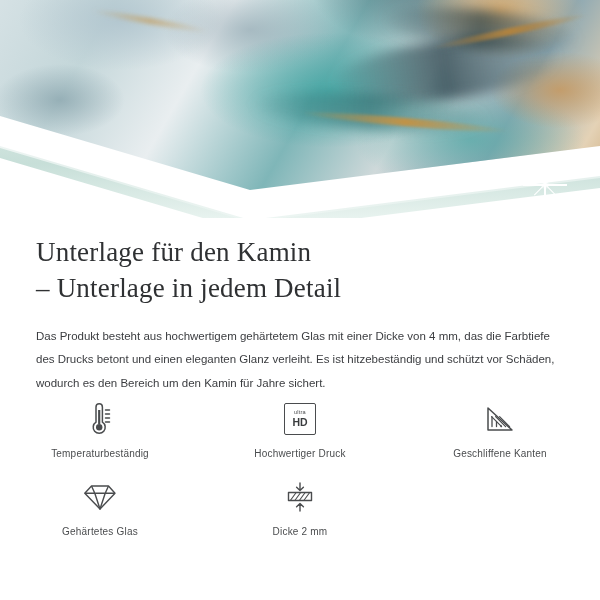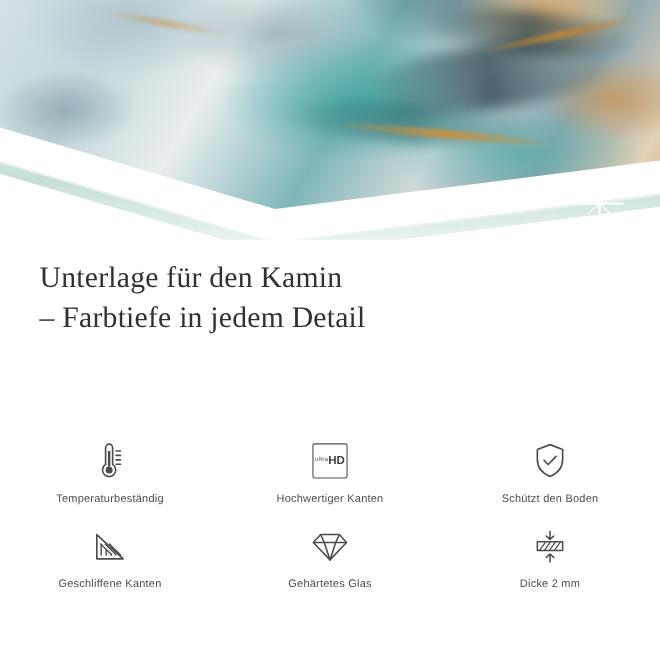--- a/index.html
+++ b/index.html
@@ -203,20 +203,21 @@
     text-align: center;
     letter-spacing: 0.2px;
   }
 
   .ultrahd-box {
     width: 30px;
     height: 30px;
     border: 1.6px solid #4a4c4e;
     border-radius: 2px;
     display: flex;
+    flex-direction: column;
     align-items: center;
     justify-content: center;
     line-height: 1;
   }
   .ultrahd-box .u-top {
     font-size: 5.6px;
     letter-spacing: 0.2px;
     color: #4a4c4e;
     margin-bottom: 1px;
   }
@@ -250,22 +251,23 @@
       <span class="s-h"></span>
       <span class="s-d1"></span>
       <span class="s-d2"></span>
       <span class="s-core"></span>
     </div>
   </div>
 
   <div class="content">
     <h1 class="headline">
       <span>Unterlage für den Kamin</span>
-      <span class="l2">– Farbtiefe in jedem Detail</span>
+      <span class="l2">– Unterlage in jedem Detail</span>
     </h1>
+    <p class="paragraph">Das Produkt besteht aus hochwertigem gehärtetem Glas mit einer Dicke von 4 mm, das die Farbtiefe des Drucks betont und einen eleganten Glanz verleiht. Es ist hitzebeständig und schützt vor Schäden, wodurch es den Bereich um den Kamin für Jahre sichert.</p>
   </div>
 
   <div class="features">
 
     <div class="feature">
       <div class="feature-icon">
         <svg width="34" height="36" viewBox="0 0 34 36" fill="none" stroke="#4a4c4e" stroke-width="1.5" stroke-linecap="round">
           <path d="M13 6a3.2 3.2 0 0 1 6.4 0v15.2a6 6 0 1 1-6.4 0V6z"></path>
           <circle cx="16.2" cy="26.2" r="3.2" fill="#4a4c4e" stroke="none"></circle>
           <rect x="15.1" y="9" width="2.2" height="14" fill="#4a4c4e" stroke="none"></rect>
@@ -275,32 +277,23 @@
       <div class="feature-label">Temperaturbeständig</div>
     </div>
 
     <div class="feature">
       <div class="feature-icon">
         <div class="ultrahd-box">
           <span class="u-top">ultra</span>
           <span class="u-bot">HD</span>
         </div>
       </div>
-      <div class="feature-label">Hochwertiger Kanten</div>
-    </div>
-
-    <div class="feature">
-      <div class="feature-icon">
-        <svg width="34" height="38" viewBox="0 0 34 38" fill="none" stroke="#4a4c4e" stroke-width="1.5" stroke-linejoin="round" stroke-linecap="round">
-          <path d="M17 4.2 5.5 8.6v9.2c0 7.4 4.8 12.6 11.5 15.4 6.7-2.8 11.5-8 11.5-15.4V8.6L17 4.2z"></path>
-          <path d="m11.6 18.4 3.8 3.9 7.1-7.4"></path>
-        </svg>
-      </div>
-      <div class="feature-label">Schützt den Boden</div>
-    </div>
+      <div class="feature-label">Hochwertiger Druck</div>
+    </div>
+
 
     <div class="feature">
       <div class="feature-icon">
         <svg width="34" height="32" viewBox="0 0 34 32" fill="none" stroke="#4a4c4e" stroke-width="1.5" stroke-linecap="round" stroke-linejoin="round">
           <path d="M5 27h24L5 5v22z"></path>
           <path d="M9 23.5 9 14M13.5 23.5 13.5 18.5M18 23.5 18 22.5" stroke-width="1.3"></path>
           <path d="M10.5 22 19 22M13 18.5 16.5 18.5" stroke-width="0"></path>
           <path d="M8.6 13.6 18.6 23.6M12.6 13.6 22.6 23.6M16.6 13.6 26.6 23.6" stroke-width="1.2"></path>
         </svg>
       </div>

